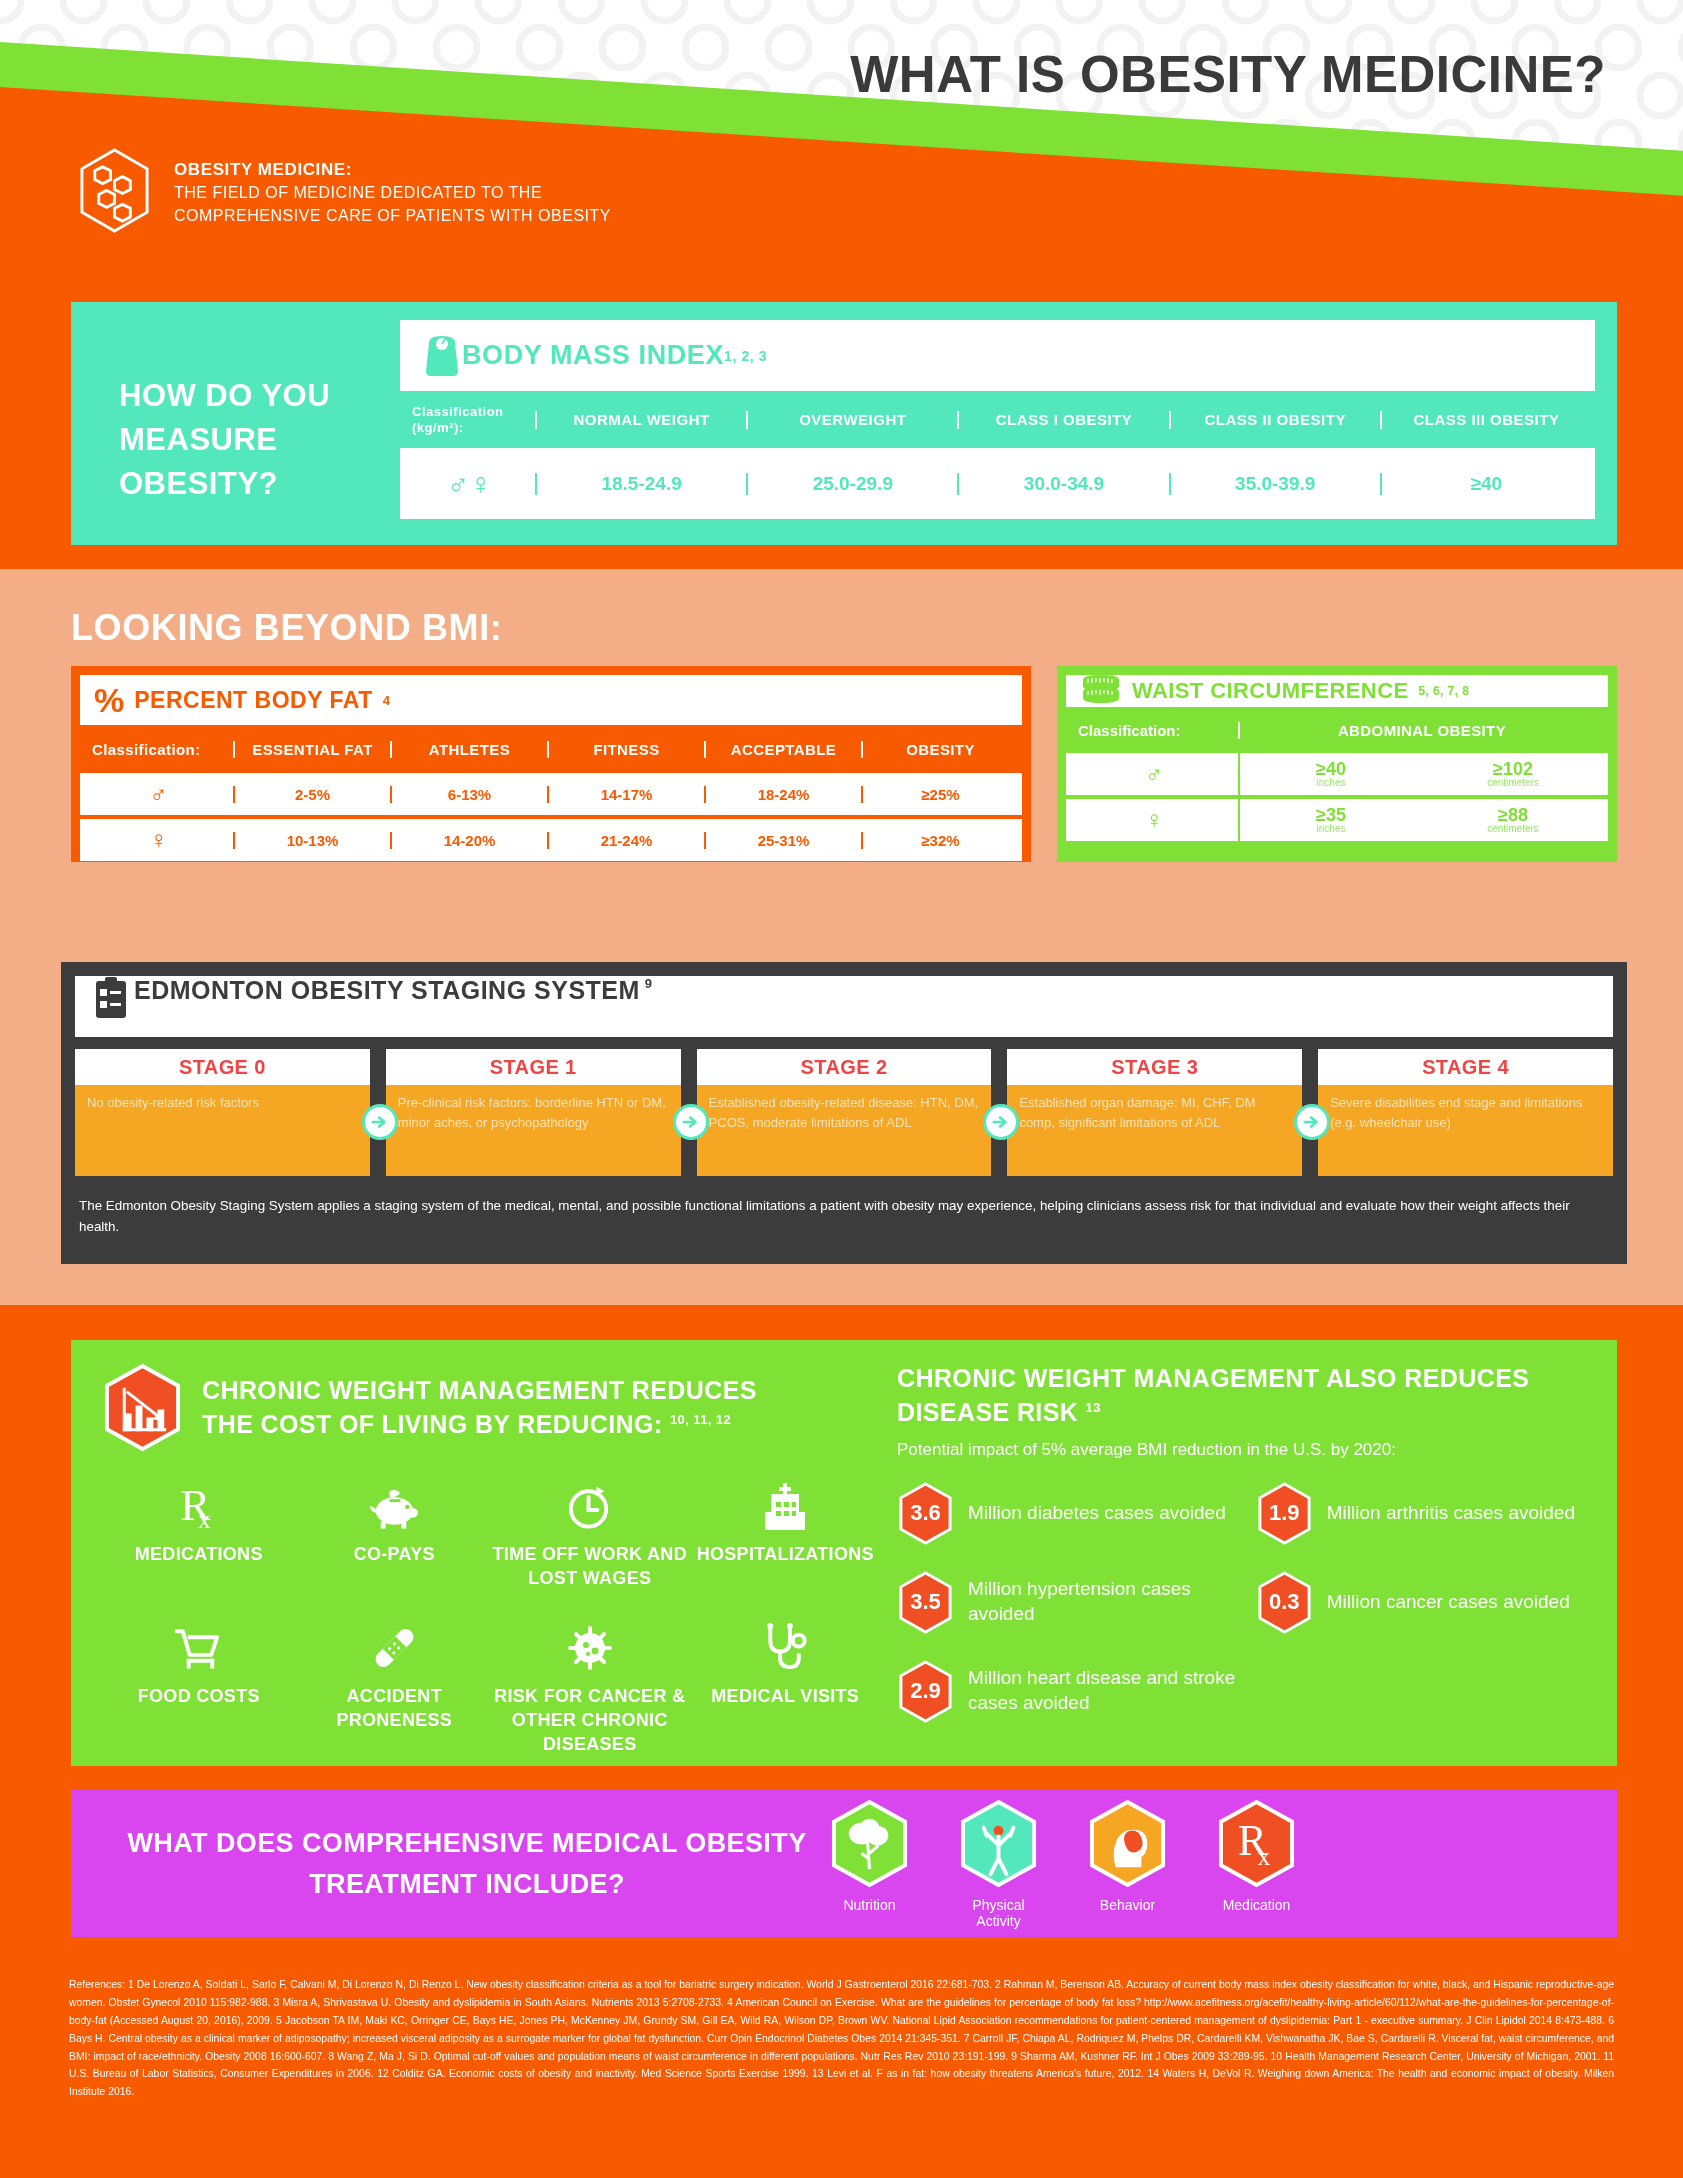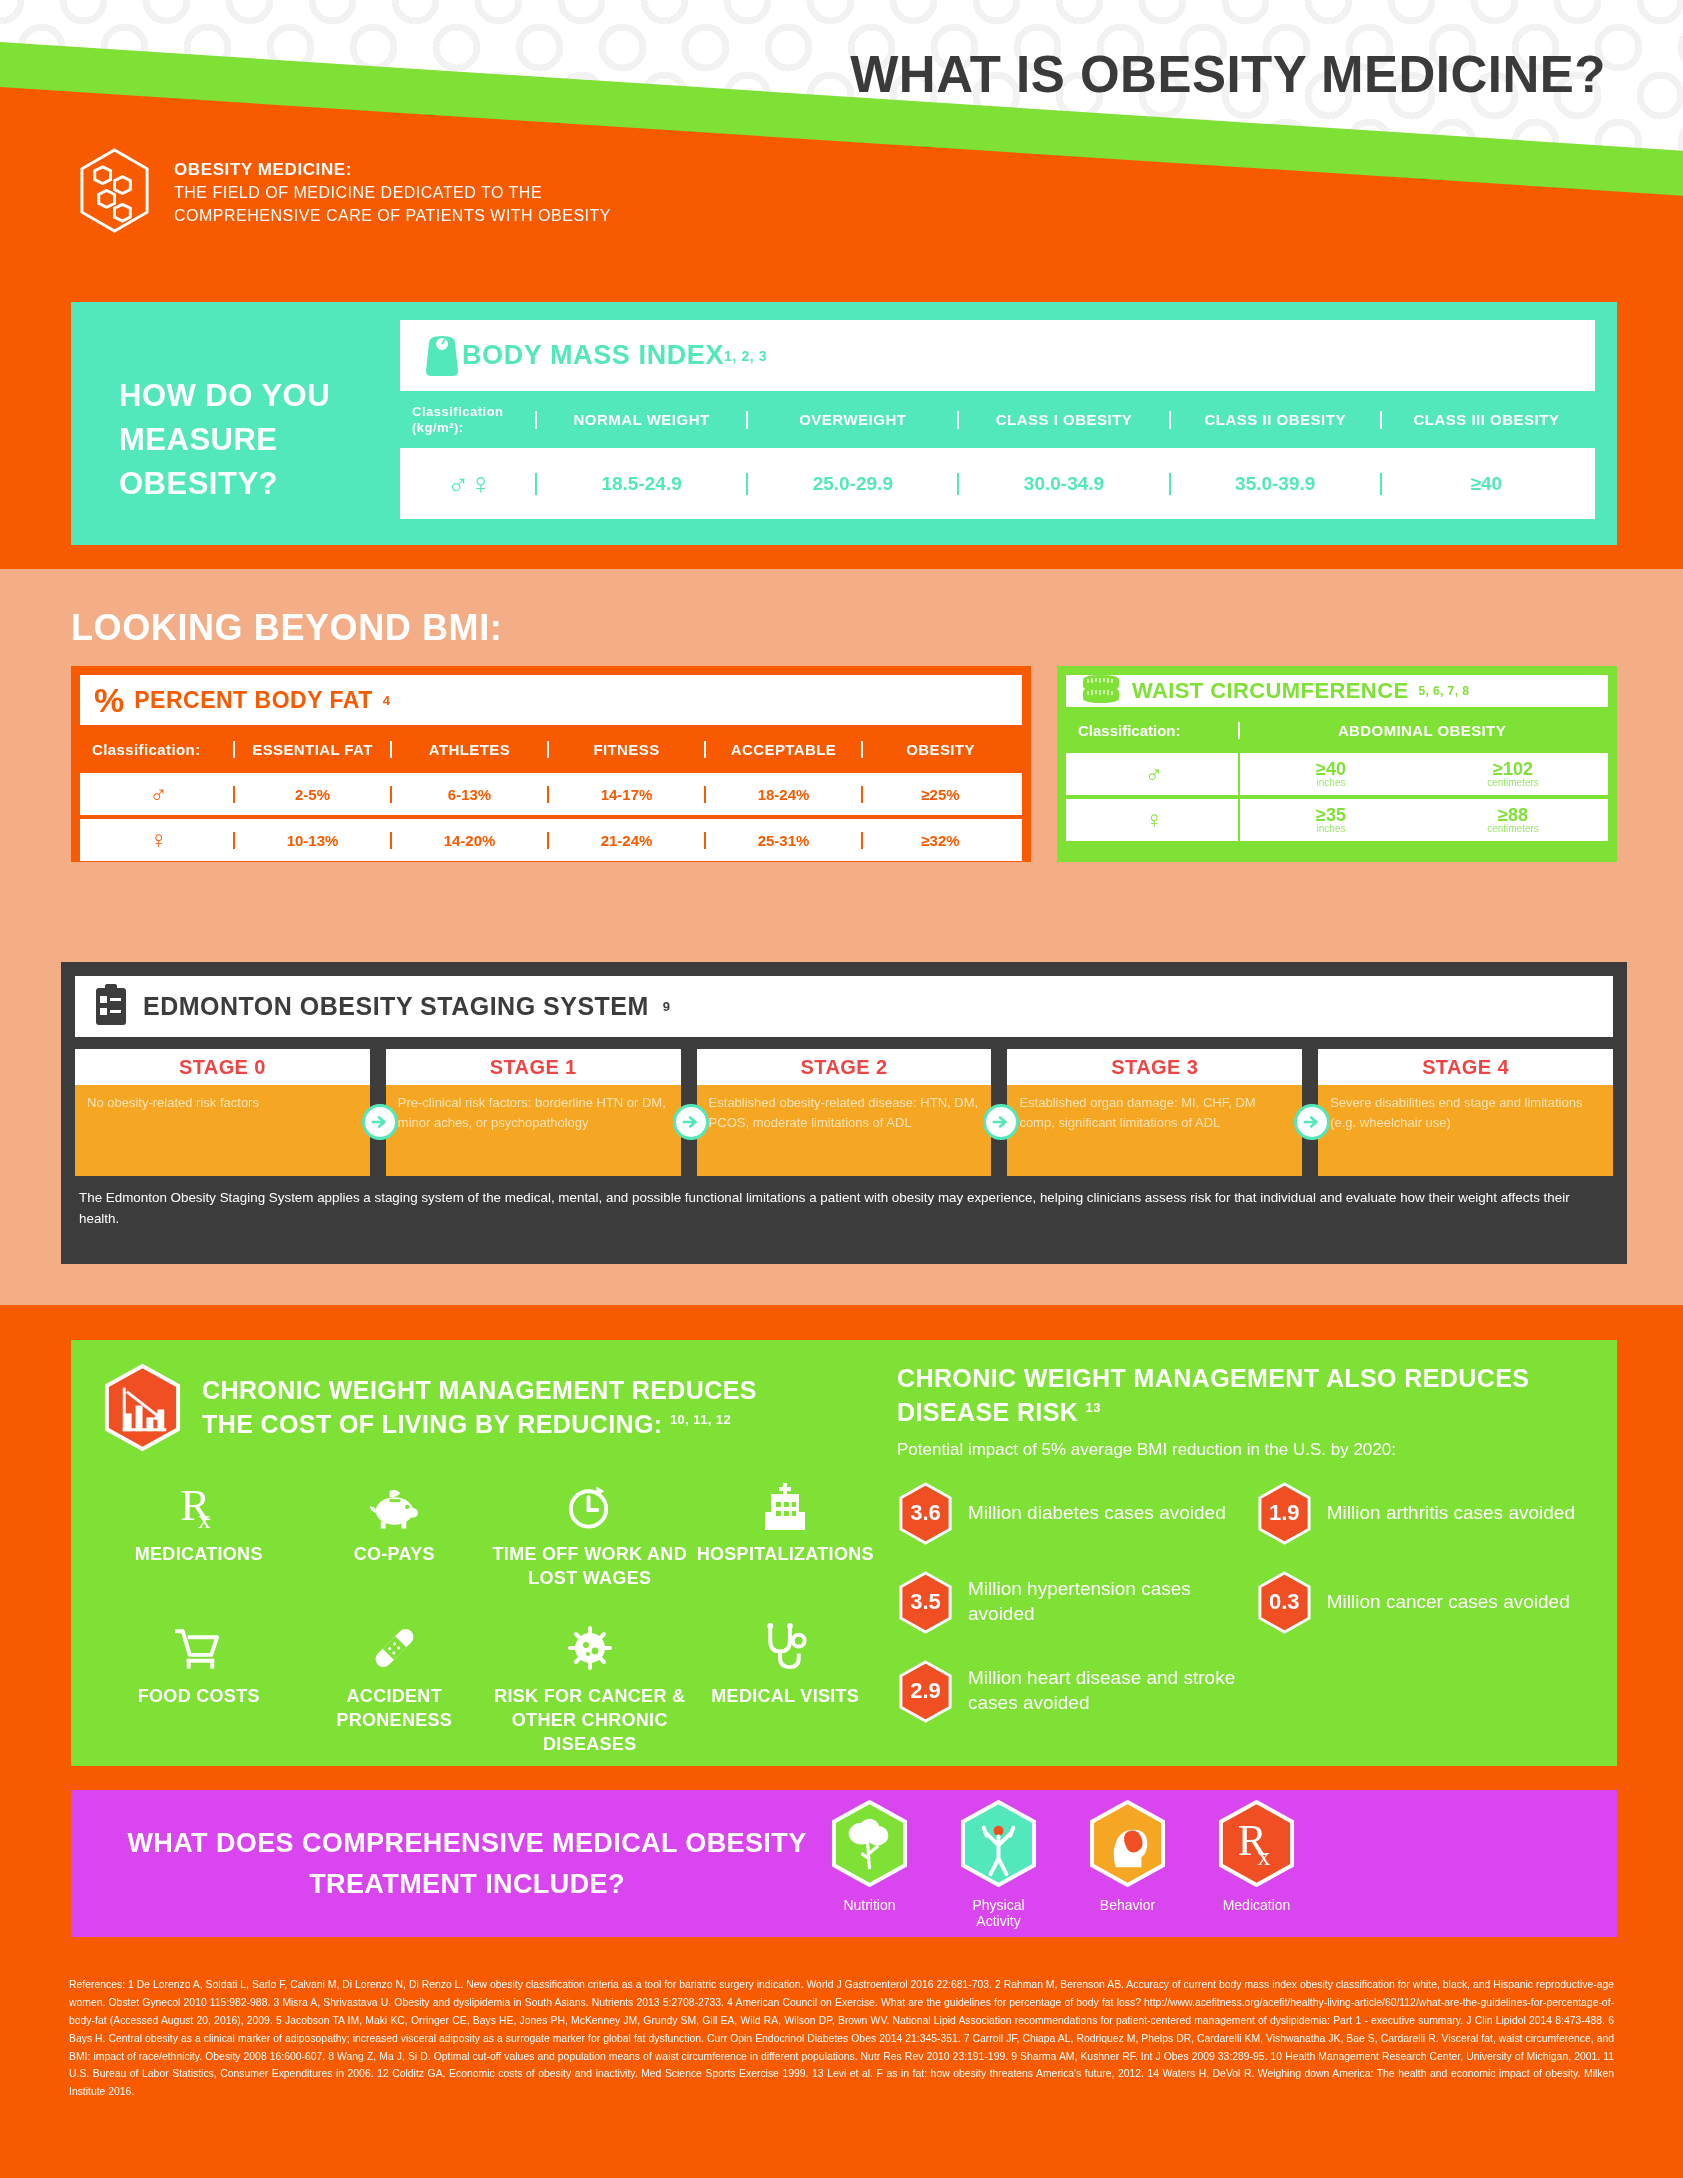--- a/index.html
+++ b/index.html
@@ -200,21 +200,21 @@
 
   
   .eoss {
     position: absolute; left: 61px; top: 393px;
     width: 1566px; height: 302px;
     background: #3C3C3C;
     padding: 14px;
   }
   .eoss-title {
     background: #FFFFFF; height: 61px;
-    display: flex; align-items: center; gap: 14px; padding-left: 18px;
+    display: flex; gap: 5px; padding-left: 18px;
   }
   .eoss-title .t { font-size: 25px; font-weight: bold; color: #3C3C3C; letter-spacing: 0.5px; }
   .eoss-title .sup { font-size: 13px; vertical-align: super; }
   .stages { display: flex; margin-top: 12px; position: relative; }
   .stage { flex: 1; margin-right: 16px; position: relative; }
   .stage:last-child { margin-right: 0; }
   .stage-head {
     background: #FFFFFF; height: 36px;
     display:flex; align-items:center; justify-content:center;
     color:#ef4444; font-size: 20px; font-weight: bold; letter-spacing: 0.4px;
@@ -226,21 +226,21 @@
   }
   .arrow {
     position: absolute; right: -28px; top: 55px;
     width: 36px; height: 36px; border-radius: 50%;
     background: #FFFFFF; border: 3px solid #52E8BC;
     display:flex; align-items:center; justify-content:center;
     z-index: 4;
   }
   .arrow svg { width: 18px; height: 18px; }
   .eoss-note {
-    margin-top: 12px; color: #FFFFFF; font-size: 13.4px; line-height: 1.55;
+    margin-top: 20px; color: #FFFFFF; font-size: 13.4px; line-height: 1.55;
     padding-left: 4px;
   }
 
   
   .lower {
     position: absolute; left: 0; top: 1305px;
     width: 1683px; height: 657px;
     background: #F85A00;
   }
   .green-box {

